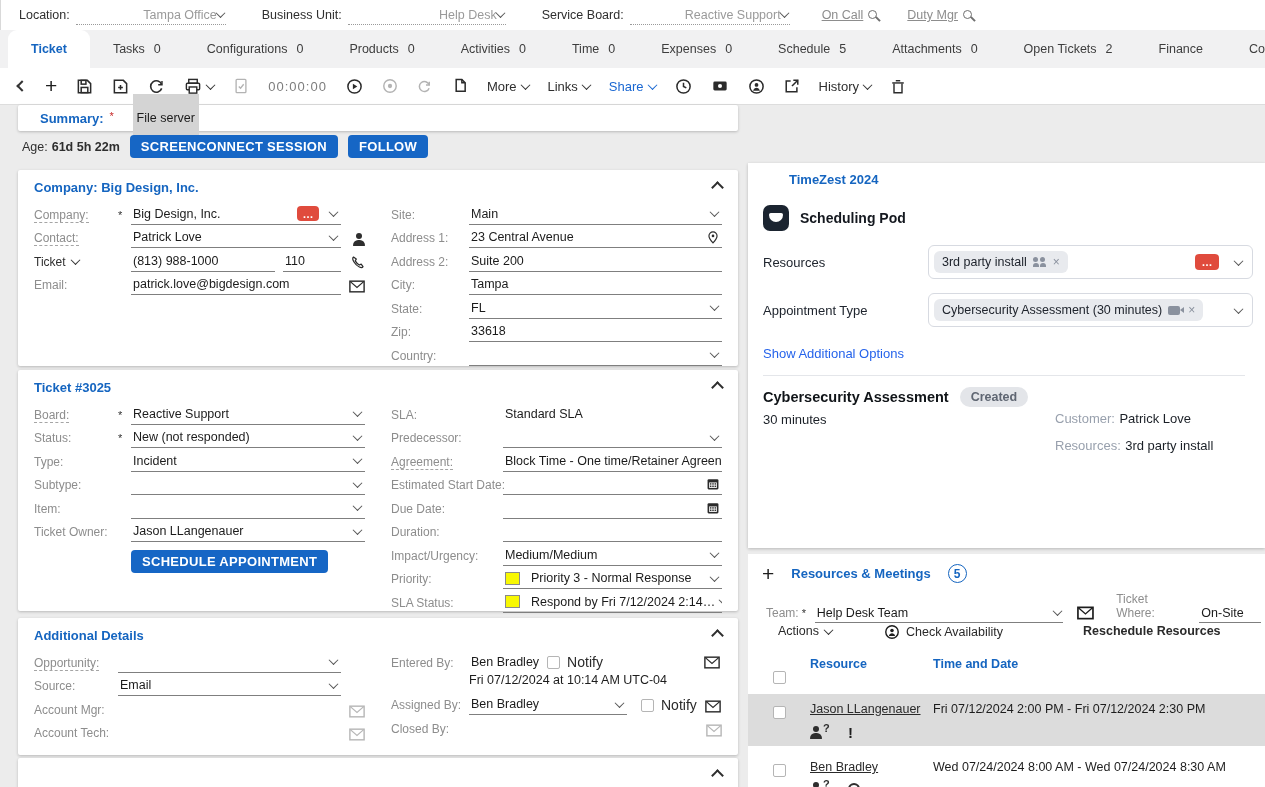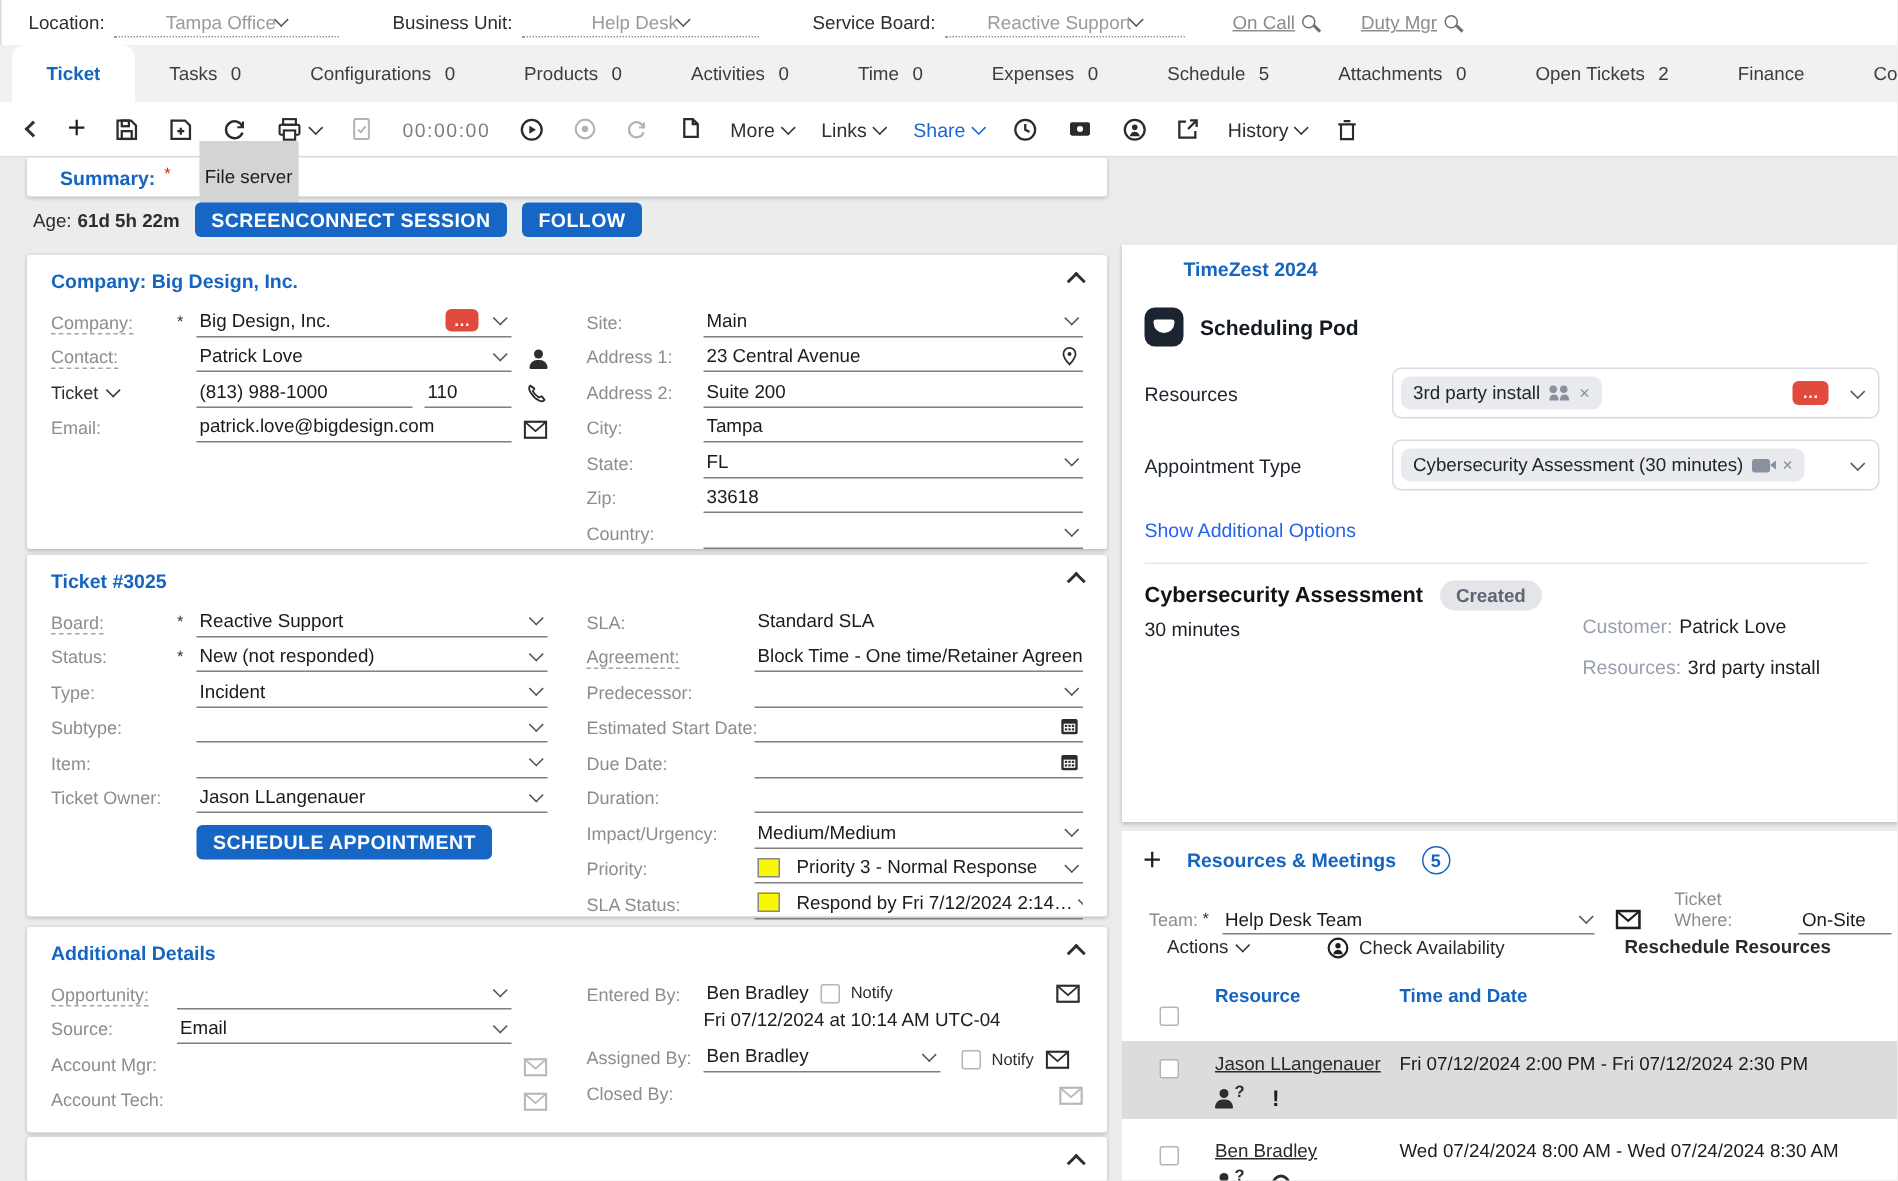--- a/index.html
+++ b/index.html
@@ -8,21 +8,21 @@
     width:1265px; height:787px; position:relative; overflow:hidden;
     font-family:"Liberation Sans","DejaVu Sans",sans-serif;
     background:#ececec; color:#222;
   }
   
   .topbar { position:absolute; top:0; left:0; right:0; height:30px; background:#fff;
     display:flex; align-items:center; padding-left:18px; border-left:1px solid #d9d9d9; }
   .tb-group { display:flex; align-items:center; }
   .tb-label { font-size:12.5px; color:#2f2f2f; margin-right:6px; white-space:nowrap; }
   .dotted-input { border-bottom:1px dotted #9a9a9a; color:#9a9a9a; font-size:12.5px;
-    height:19px; display:flex; align-items:center; justify-content:center; padding:0 2px; }
+    height:19px; display:flex; align-items:center; justify-content:flex-end; padding:0 2px; }
   .chev { display:inline-block; width:7px; height:7px; border-right:1.6px solid #555;
     border-bottom:1.6px solid #555; transform:rotate(45deg) translate(-1px,-1px); flex:none; }
   .chev.dark { border-color:#333; }
   .chev.blue { border-color:#1967d2; }
   .gray-link { font-size:12.5px; color:#8d8d8d; text-decoration:underline; }
   .search-ico { position:relative; width:9px; height:9px; border:1.6px solid #6f6f6f; border-radius:50%;
     display:inline-block; margin:0 0 2px 5px; }
   .search-ico::after { content:''; position:absolute; width:6px; height:1.8px; background:#6f6f6f;
     transform:rotate(45deg); right:-5px; bottom:-2px; }
   
@@ -125,21 +125,21 @@
     color:#1b1b1b; height:20px; padding:0 2px; }
   .actions-row { left:0; top:70px; right:0; height:20px; }
   .act-item { position:absolute; display:flex; align-items:center; gap:6px; font-size:12.5px; color:#2a2a2a; cursor:pointer; }
   .tbl-headrow { left:0; top:103px; right:0; height:20px; }
   .tbl-col { position:absolute; color:#1565c0; font-weight:bold; font-size:12.5px; cursor:pointer; }
   .rm-row { left:0; right:0; }
   .rm-row.hl { background:#dcdcdc; }
   .row-name { position:absolute; left:62px; top:8px; font-size:12.5px; color:#2a2a2a; text-decoration:underline; cursor:pointer; }
   .row-time { position:absolute; left:185px; top:8px; font-size:12.5px; color:#1d1d1d; }
   .row-icons { position:absolute; left:62px; top:30px; display:flex; align-items:center; gap:16px; }
-  .notify-wrap { display:flex; align-items:center; gap:7px; font-size:11px; color:#2a2a2a; }
+  .notify-wrap { display:flex; align-items:center; gap:7px; font-size:14px; color:#2a2a2a; }
   .ml-auto { margin-left:auto; }
 </style>
 </head>
 <body>
 
 <div class="topbar">
   <div class="tb-group">
     <span class="tb-label">Location:</span>
     <div class="dotted-input" style="width:150px">
       <span>Tampa Office</span>
@@ -532,30 +532,30 @@
       </div>
     </div>
     <div class="col">
       <div class="frow">
         <span class="flabel w112">SLA:</span>
         <div class="fline noline">
           <span>Standard SLA</span>
         </div>
       </div>
       <div class="frow">
+        <span class="flabel w112">Predecessor:</span>
+        <div class="fline">
+          <span class="chev"></span>
+        </div>
+      </div>
+      <div class="frow">
         <span class="flabel w112"><span class="lbl-link">Agreement:</span></span>
         <div class="fline">
           <span>Block Time - One time/Retainer Agreen</span>
 
-        </div>
-      </div>
-      <div class="frow">
-        <span class="flabel w112">Predecessor:</span>
-        <div class="fline">
-          <span class="chev"></span>
         </div>
       </div>
       <div class="frow">
         <span class="flabel w112">Estimated Start Date:</span>
         <div class="fline">
           <svg style="margin-left:auto" width="14" height="14" viewBox="0 0 18 18">
               <rect x="2" y="3" width="14" height="13" rx="1.5" fill="#2b2b2b"></rect>
               <rect x="4" y="7" width="10" height="7" fill="#fff"></rect>
               <g fill="#2b2b2b">
                 <rect x="5" y="8" width="2" height="1.8"></rect>

